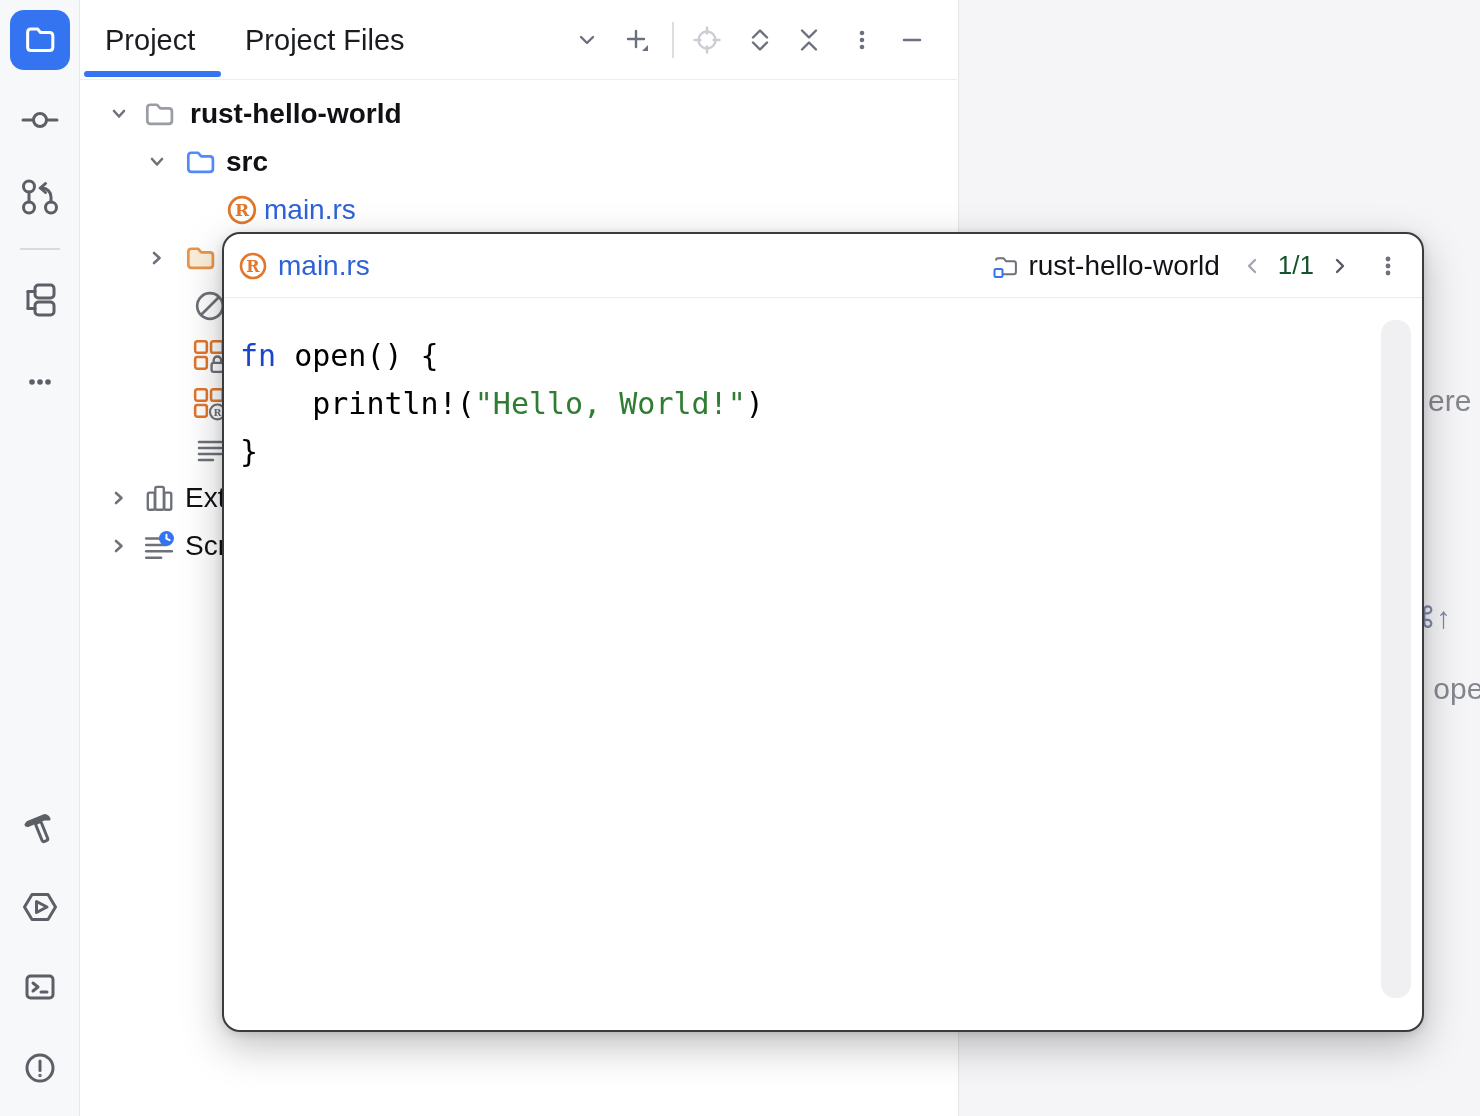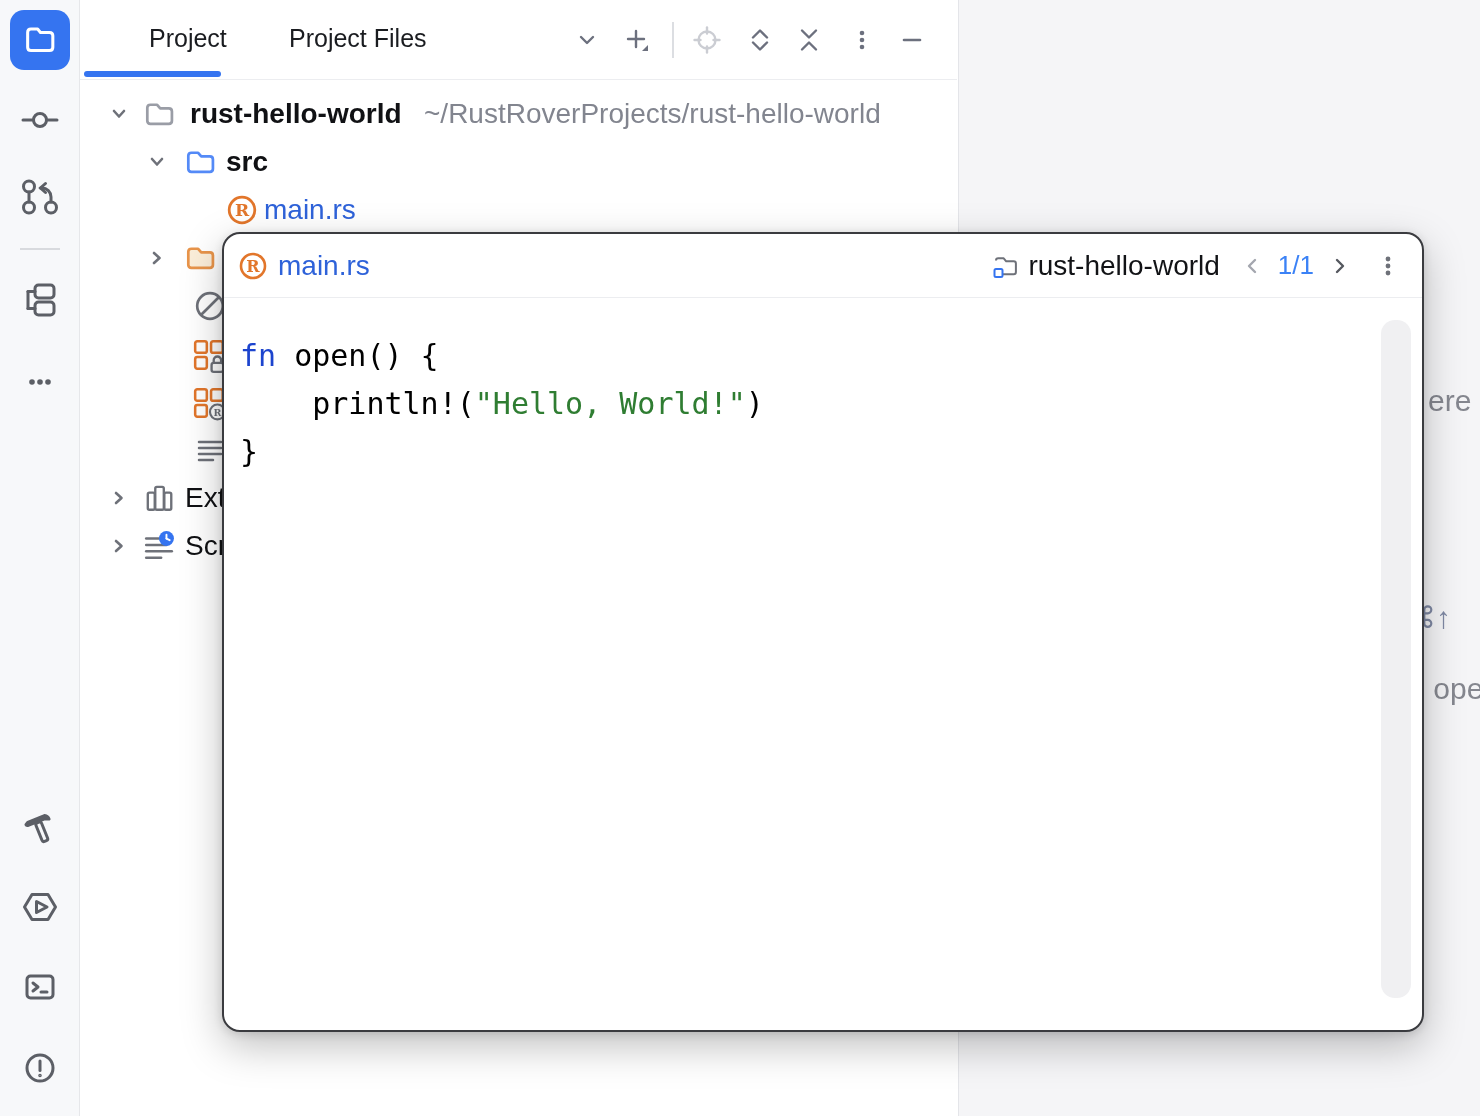--- a/index.html
+++ b/index.html
@@ -13,21 +13,21 @@
   #tool-btn { left:10px; top:10px; width:60px; height:60px; border-radius:14px;
               background:#3574F0; display:flex; align-items:center; justify-content:center; }
   .stripe-ic { width:40px; height:40px; left:20px; display:flex; align-items:center;
                justify-content:center; color:#5c5f66; }
   #stripe-divider { left:20px; width:40px; top:248px; height:2px; background:#d8dade; }
 
   
   #panel { left:80px; top:0; width:878px; height:1116px; background:#fff; z-index:1; }
   #panel-header { left:80px; top:0; width:877px; height:80px; background:#fff;
                   border-bottom:1px solid #ecedf0; z-index:2; }
-  .tab { top:24px; font-size:25px; color:#1a1c20; cursor:default;margin-left:44px; }
+  .tab { top:24px; font-size:29px; color:#1a1c20; cursor:default; }
   #tab-underline { left:4px; top:71px; width:137px; height:6px; border-radius:3px;
                    background:#3574F0; }
   .tb-ic { top:24px; width:32px; height:32px; color:#6C707E; display:flex;
            align-items:center; justify-content:center; }
   #tb-divider { left:672px; top:22px; width:2px; height:36px; background:#dcdee2; }
 
   
   .row { left:0; width:958px; height:48px; z-index:1; }
   .row-label { position:absolute; top:0; height:48px; line-height:48px; font-size:28px;
                color:#101114; white-space:pre; }
@@ -47,21 +47,21 @@
   
   #popup { left:222px; top:232px; width:1202px; height:800px; background:#fff;
            border:2px solid #3a3b3f; border-radius:18px; z-index:10;
            box-shadow:0 14px 40px rgba(0,0,0,.25), 0 2px 10px rgba(0,0,0,.12); }
   #popup-header { position:absolute; left:0; top:0; width:100%; height:64px;
                   border-bottom:1px solid #ecedf0; display:flex; align-items:center;
                   padding:0 20px 0 14px; }
   #popup-file { font-size:28px; color:#2E62D9; margin-left:10px; }
   #popup-right { margin-left:auto; display:flex; align-items:center; }
   #popup-module { font-size:28px; color:#121316; margin-left:8px; }
-  #popup-nav { font-size:26px; color:#3b82f6; margin:0 14px; }
+  #popup-nav { font-size:26px; color:#14532d; margin:0 14px; }
   .pchev { width:22px; height:22px; }
   #popup-code { position:absolute; left:0; top:64px; padding:34px 0 0 16px;
                 font-family:"DejaVu Sans Mono", monospace; font-size:30px;
                 line-height:48px; white-space:pre; color:#000; }
   .kw  { color:#1C44CE; }
   .str { color:#2F7D32; }
   #popup-scroll { position:absolute; right:11px; top:86px; width:30px; height:678px;
                   background:#f0f0f2; border-radius:14px; }
 </style>
 </head>
@@ -204,21 +204,20 @@
 </div>
 
 <div class="row abs" style="top:90px;">
   <svg class="chev" style="left:108px;" viewBox="0 0 22 22" fill="none" stroke="currentColor" stroke-width="2.6" stroke-linecap="round" stroke-linejoin="round">
       <polyline points="6,8 11,13.5 16,8"></polyline>
     </svg>
   <svg class="tree-ic" style="left:143px;" width="32" height="32" viewBox="0 0 26 26">
     <path d="M3.5,8 q0,-2.5 2.5,-2.5 h5.5 l2.5,3 h7 q2.5,0 2.5,2.5 v7.5 q0,2.5 -2.5,2.5 h-15 q-2.5,0 -2.5,-2.5 z" fill="none" stroke="#9a9da6" stroke-width="2.2" stroke-linejoin="round"></path>
   </svg>
   <span class="row-label" style="left:190px; font-weight:bold;">rust-hello-world</span>
-  <span class="row-label" style="left:424px; color:#82858F;">~/RustRoverProjects/rust-hello-world</span>
 </div>
 
 <div class="row abs" style="top:138px;font-weight:bold;">
   <svg class="chev" style="left:146px;" viewBox="0 0 22 22" fill="none" stroke="currentColor" stroke-width="2.6" stroke-linecap="round" stroke-linejoin="round">
       <polyline points="6,8 11,13.5 16,8"></polyline>
     </svg>
   <svg class="tree-ic" style="left:184px;" width="32" height="32" viewBox="0 0 26 26">
     <path d="M3.5,8 q0,-2.5 2.5,-2.5 h5.5 l2.5,3 h7 q2.5,0 2.5,2.5 v7.5 q0,2.5 -2.5,2.5 h-15 q-2.5,0 -2.5,-2.5 z" fill="none" stroke="#548AF7" stroke-width="2.2" stroke-linejoin="round"></path>
   </svg>
   <span class="row-label" style="left:226px;">src</span>

